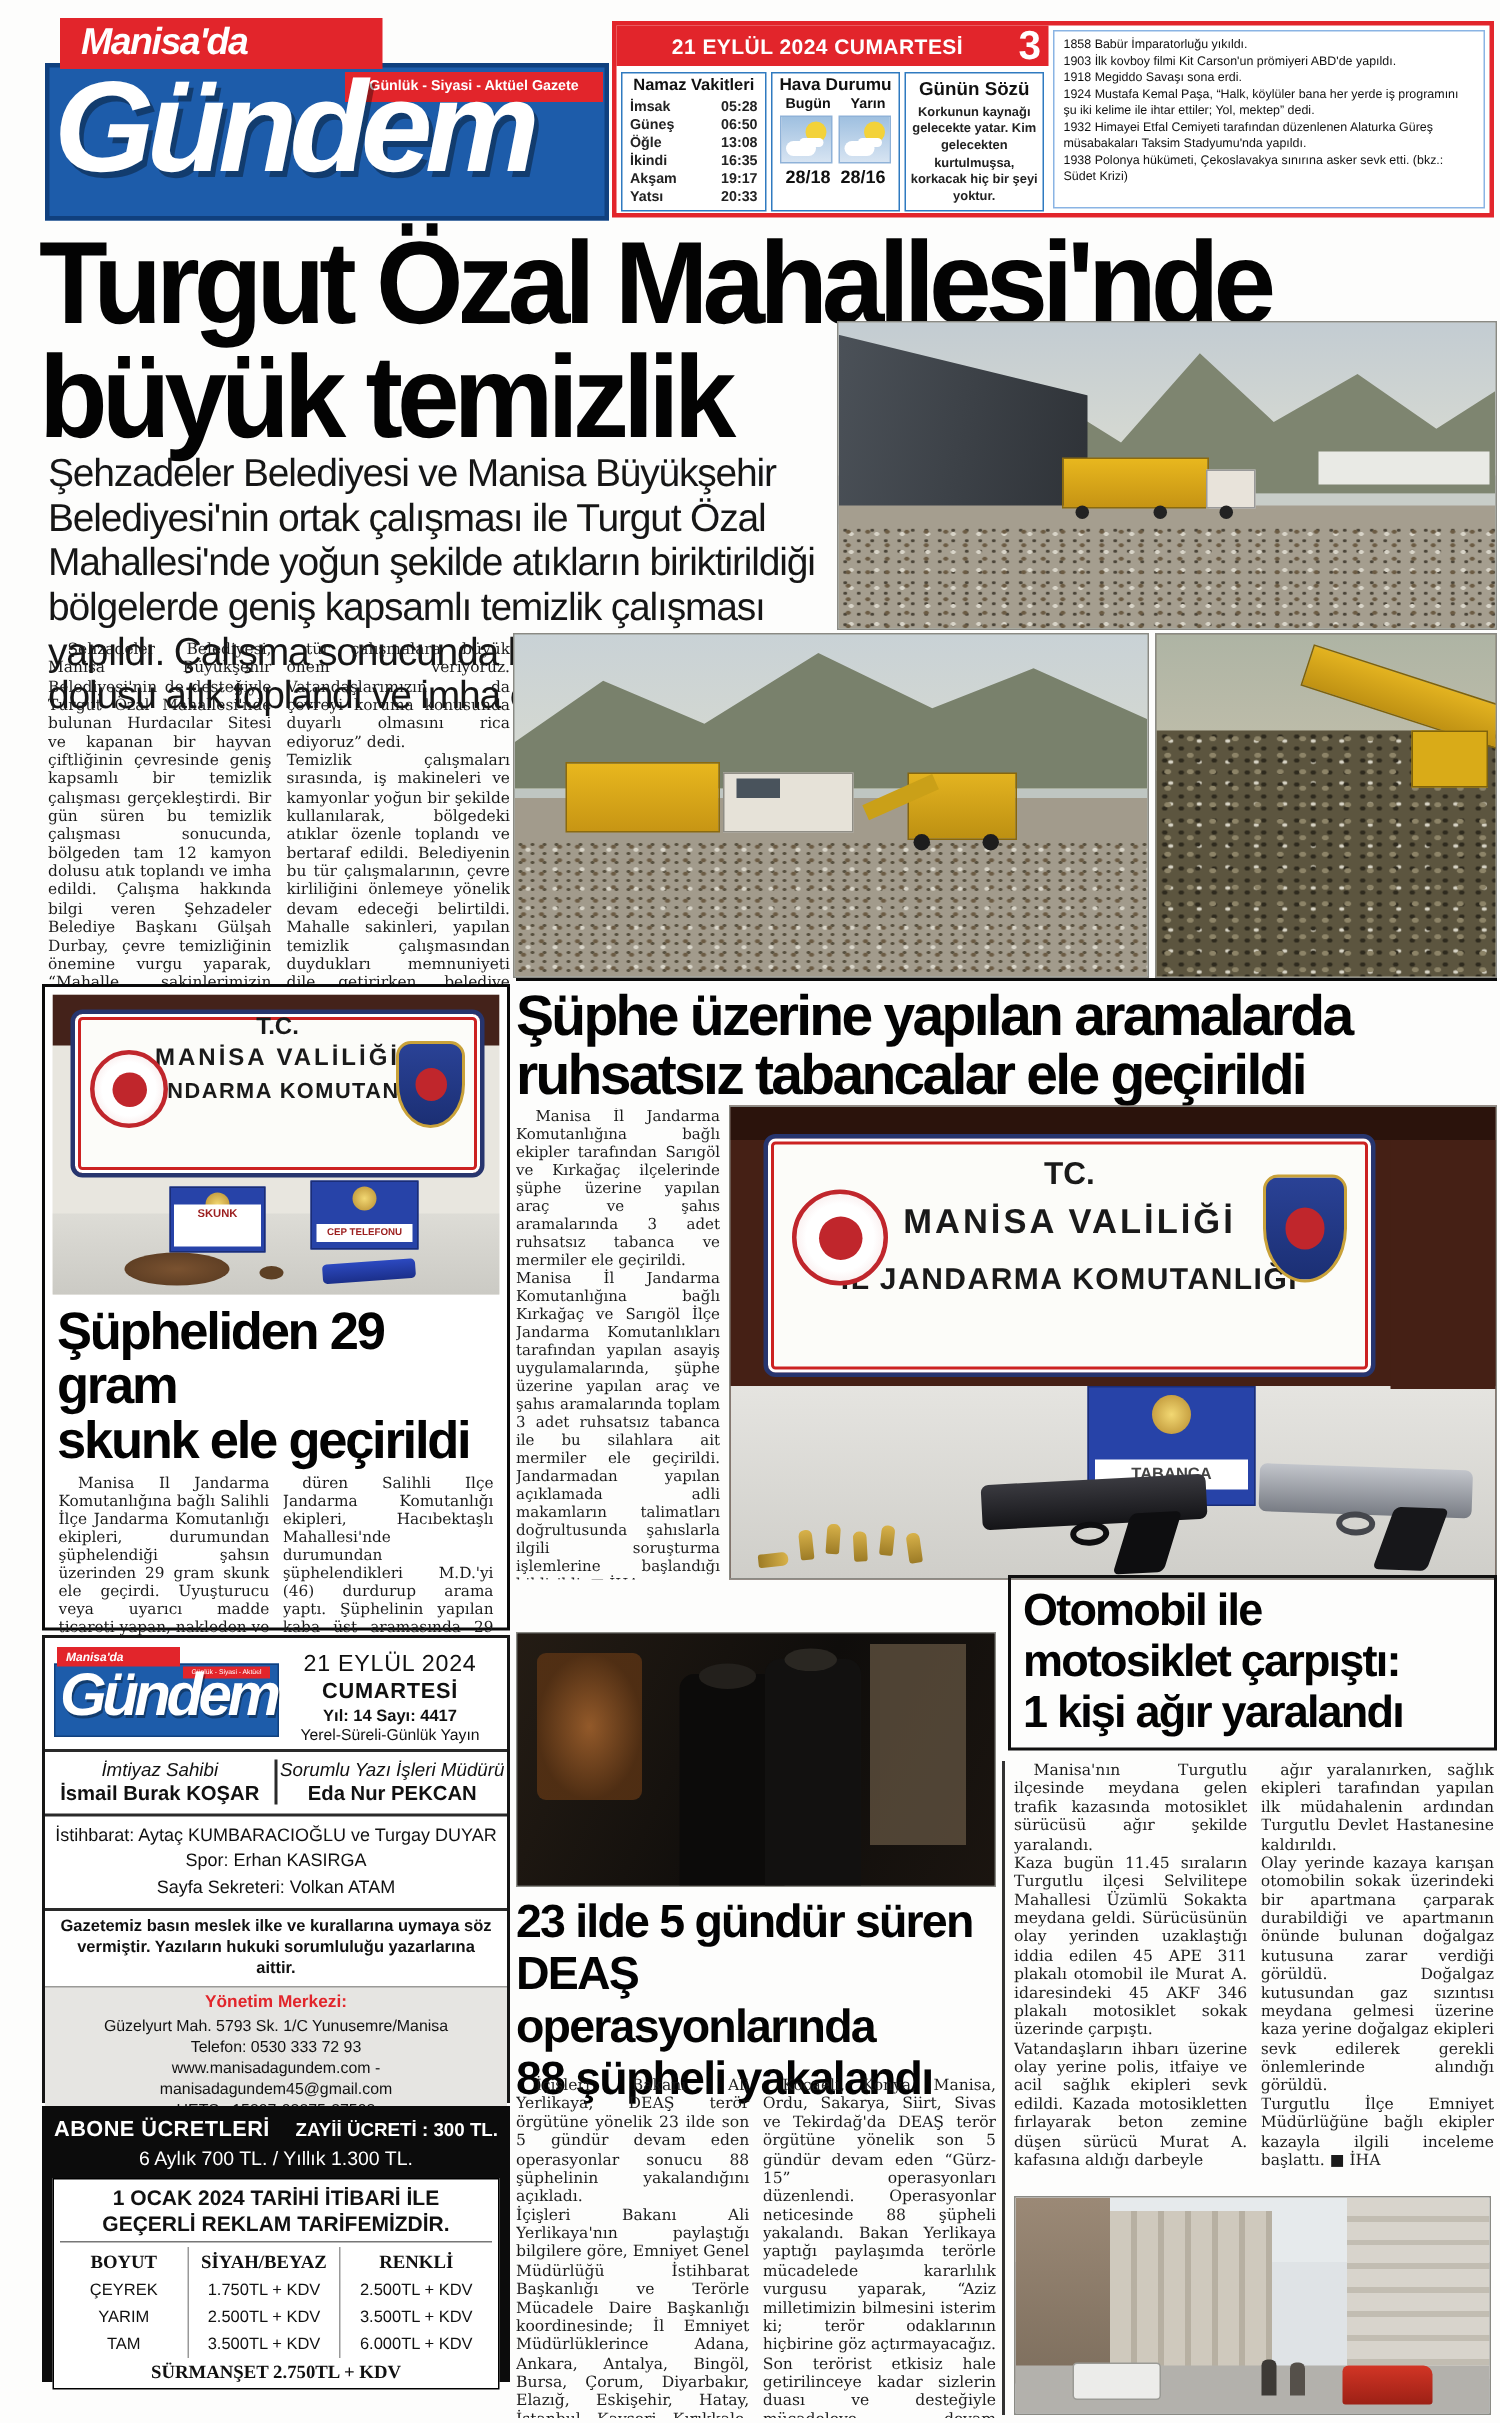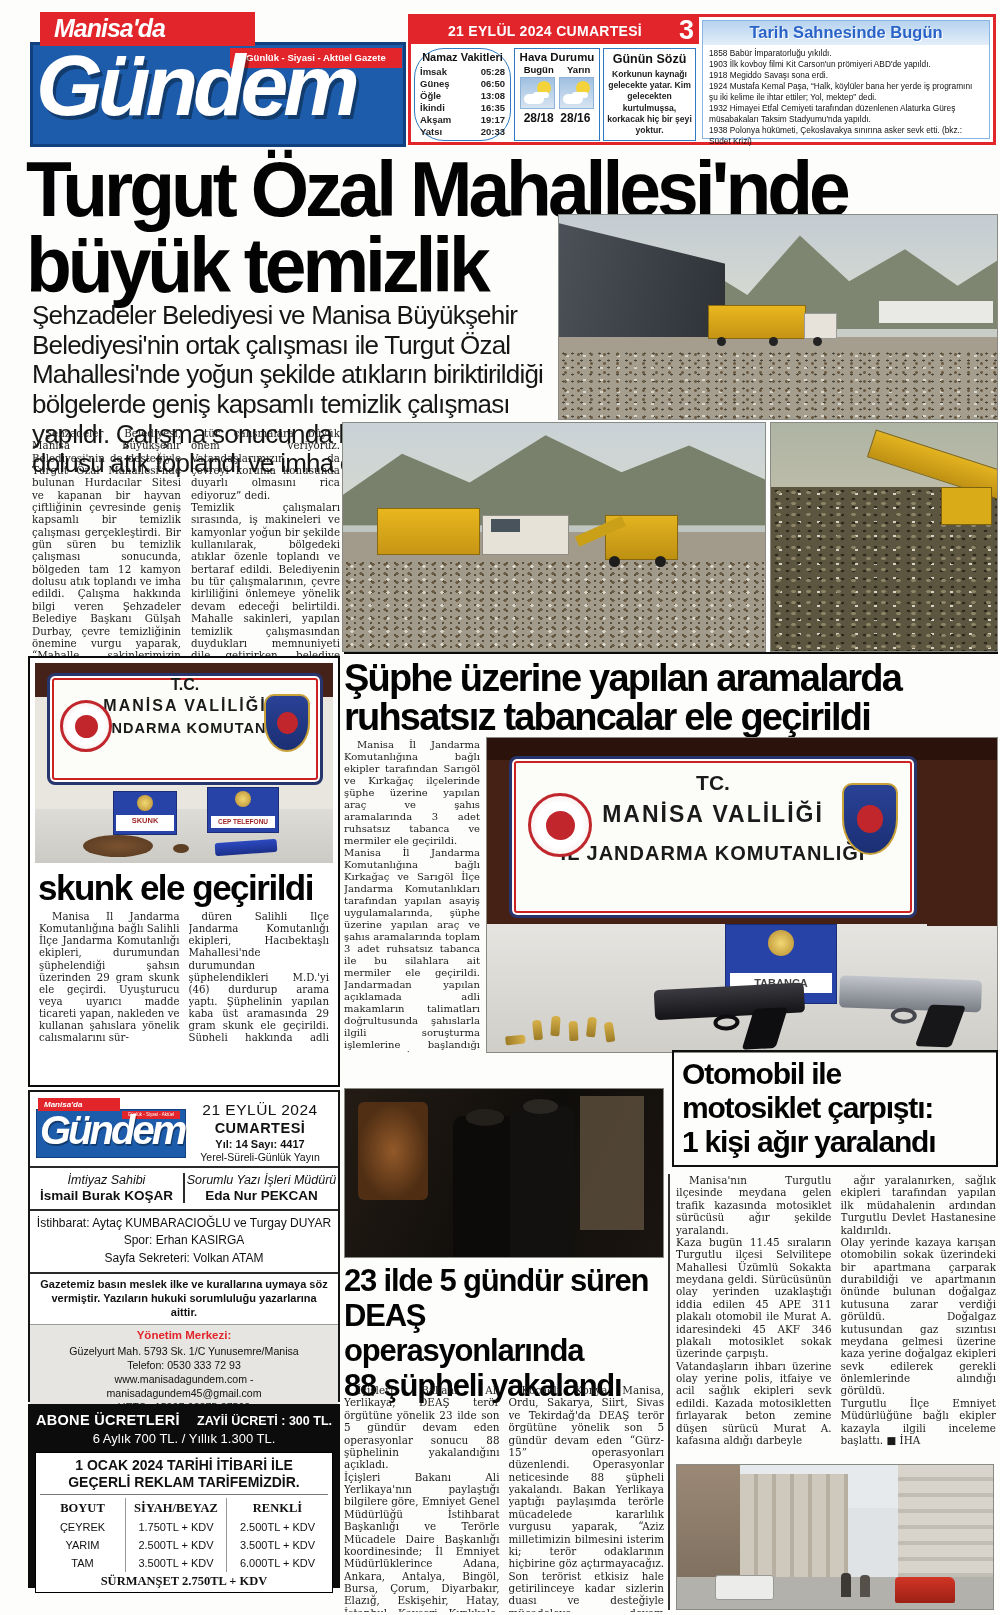--- a/index.html
+++ b/index.html
@@ -17,21 +17,21 @@
   .mh-title { position:absolute; left:6px; top:24px; width:370px; color:#fff; font-size:86px; font-weight:bold; font-style:italic; letter-spacing:-5px; text-shadow:3px 4px 0 rgba(0,0,0,.35); }
 
   
   .infobar { position:absolute; left:408px; top:14px; width:588px; height:131px; border:3px solid #e2252b; box-sizing:border-box; display:flex; background:#fff; }
   .info-left { width:288px; display:flex; flex-direction:column; }
   .date-bar { height:27px; background:#e2252b; display:flex; align-items:center; }
   .date-text { flex:1; text-align:center; color:#fff; font-weight:bold; font-size:14px; letter-spacing:.3px; }
   .page-num { color:#fff; font-weight:bold; font-size:27px; padding-right:5px; }
   .boxes-row { flex:1; display:flex; gap:3px; padding:4px 3px; }
   .ibox { border:1.5px solid #2f7ac0; background:#fff; box-sizing:border-box; }
-  .pt-box { width:97px; padding:2px 5px;border-radius:30px; }
+  .pt-box { width:97px; padding:2px 5px; }
   .pt-title { font-weight:bold; font-size:11px; text-align:center; margin-bottom:3px; }
   .pt-row { display:flex; justify-content:space-between; font-size:9.5px; font-weight:bold; line-height:12px; color:#222; }
   .wx-box { width:86px; text-align:center; padding:2px; }
   .wx-title { font-weight:bold; font-size:11.5px; }
   .wx-days { display:flex; justify-content:space-around; font-size:9.5px; font-weight:bold; margin-top:1px; }
   .wx-icons { display:flex; justify-content:space-evenly; margin-top:2px; }
   .wicon { width:33px; height:30px; background:linear-gradient(#9fc0e0,#d7e4f2); border:1px solid #8fb2d8; position:relative; display:inline-block; }
   .sun { position:absolute; right:3px; top:3px; width:14px; height:14px; border-radius:50%; background:#f3d23a; }
   .cloud { position:absolute; left:3px; bottom:4px; width:20px; height:10px; background:#fff; border-radius:8px; box-shadow:7px -4px 0 -2px #fff; }
   .wx-temps { display:flex; justify-content:space-evenly; font-size:12px; font-weight:bold; margin-top:2px; }
@@ -200,21 +200,20 @@
           <span>28/16</span>
         </div>
       </div>
       <div class="ibox qt-box">
         <div class="qt-title">Günün Sözü</div>
         <div class="qt-text">Korkunun kaynağı gelecekte yatar. Kim gelecekten kurtulmuşsa, korkacak hiç bir şeyi yoktur.</div>
       </div>
     </div>
   </div>
   <div class="history-box">
-    <div class="hist-title">Tarih Sahnesinde Bugün</div>
     <div class="hist-items">
       <div>1858 Babür İmparatorluğu yıkıldı.</div>
       <div>1903 İlk kovboy filmi Kit Carson'un prömiyeri ABD'de yapıldı.</div>
       <div>1918 Megiddo Savaşı sona erdi.</div>
       <div>1924 Mustafa Kemal Paşa, “Halk, köylüler bana her yerde iş programını şu iki kelime ile ihtar ettiler; Yol, mektep” dedi.</div>
       <div>1932 Himayei Etfal Cemiyeti tarafından düzenlenen Alaturka Güreş müsabakaları Taksim Stadyumu'nda yapıldı.</div>
       <div>1938 Polonya hükümeti, Çekoslavakya sınırına asker sevk etti. (bkz.: Südet Krizi)</div>
     </div>
   </div>
 </div>
@@ -272,31 +271,32 @@
     <div class="ph" style="left:0; top:146px; width:100%; height:60px; background:linear-gradient(#dddcd6,#c9c8c2);"></div>
     <div class="jsign" style="left:12px; top:10px; width:276px; height:112px; ">
       <span class="emb-circle" style="left:10px; top:24px; width:46px; height:46px;"></span>
       <span class="emb-shield" style="right:10px; top:18px; width:42px; height:54px;"></span>
       <div class="t1" style="font-size:16px;">T.C.</div>
       <div class="t2" style="font-size:16px; margin-top:3px;">MANİSA VALİLİĞİ</div>
       <div class="t3" style="font-size:14.5px; margin-top:5px;">İL JANDARMA KOMUTANLIĞI</div>
     </div>
     <div class="placard-blue" style="left:78px; top:128px; width:64px; height:44px;">
       <span class="placard-dot" style="top:3px; width:16px; height:16px;"></span>
-      <span class="placard-label" style="bottom:3px; height:16px; font-size:7.5px; line-height:12px;">SKUNK</span>
+      <span class="placard-label" style="bottom:3px; height:28px; font-size:7.5px; line-height:12px;">SKUNK</span>
     </div>
     <div class="placard-blue" style="left:172px; top:124px; width:72px; height:46px;">
       <span class="placard-dot" style="top:3px; width:16px; height:16px;"></span>
       <span class="placard-label" style="bottom:4px; height:12px; font-size:6.5px; line-height:12px;">CEP TELEFONU</span>
     </div>
     <div class="ph" style="left:48px; bottom:6px; width:70px; height:22px; border-radius:50%; background:radial-gradient(#7a5230,#553820);"></div>
     <div class="ph" style="left:138px; bottom:10px; width:16px; height:9px; border-radius:50%; background:#5d4024;"></div>
     <div class="ph" style="left:180px; bottom:9px; width:62px; height:13px; border-radius:3px; background:linear-gradient(#2c49c0,#1b2f8a); transform:rotate(-4deg);"></div>
   </div>
   <div class="hl skunk-hl">
+    <div>Şüpheliden 29 gram</div>
     <div>skunk ele geçirildi</div>
   </div>
   <div class="skunk-cols">
     <div class="ncol">Manisa İl Jandarma Komutanlığına bağlı Salihli İlçe Jandarma Komutanlığı ekipleri, durumundan şüphelendiği şahsın üzerinden 29 gram skunk ele geçirdi. Uyuşturucu veya uyarıcı madde ticareti yapan, nakleden ve kullanan şahıslara yönelik çalışmalarını sür-</div>
     <div class="ncol">düren Salihli İlçe Jandarma Komutanlığı ekipleri, Hacıbektaşlı Mahallesi'nde durumundan şüphelendikleri M.D.'yi (46) durdurup arama yaptı. Şüphelinin yapılan kaba üst aramasında 29 gram skunk ele geçirildi. Şüpheli hakkında adli işlem başlatıldığı öğrenildi. ■ İHA</div>
   </div>
 </div>
 
 <div class="guns-art">
   <div class="hl guns-hl">Şüphe üzerine yapılan aramalarda</div>

